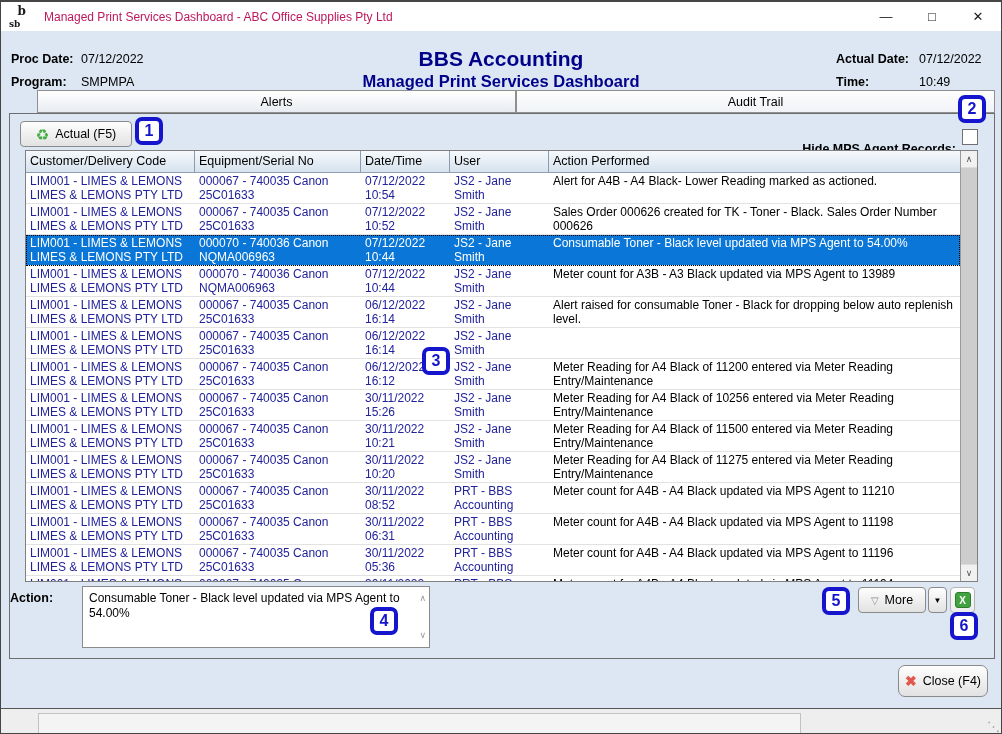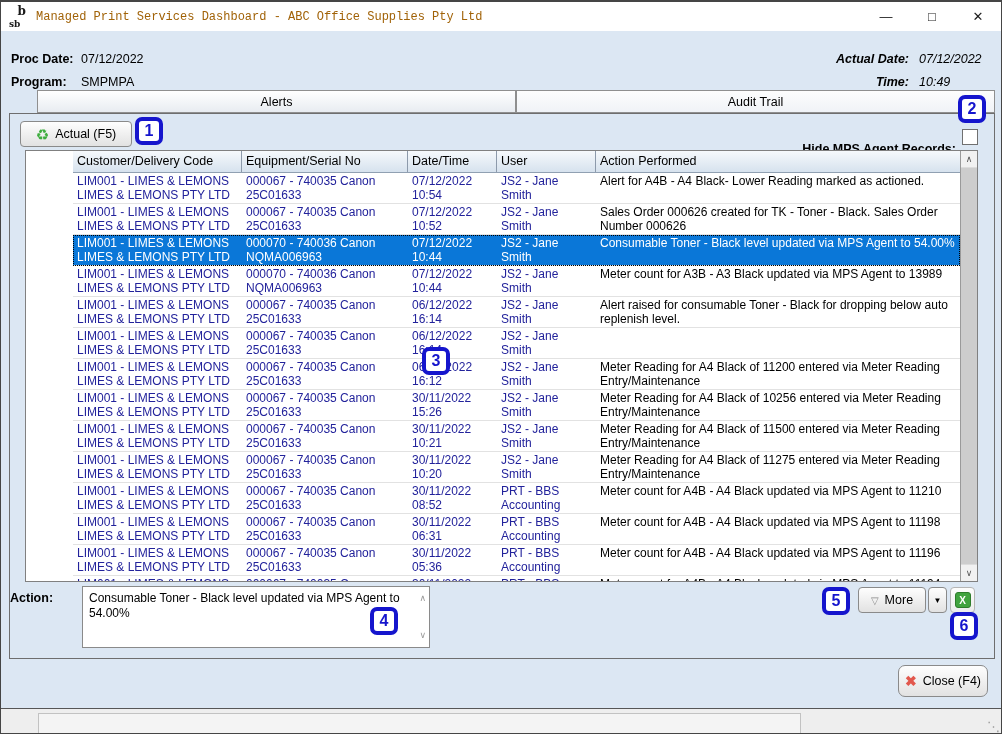--- a/index.html
+++ b/index.html
@@ -8,36 +8,36 @@
     position:relative; width:1002px; height:734px; background:#dce7f3;
     border:1px solid #454545; overflow:hidden;
   }
   
   .titlebar { position:absolute; left:0; top:0; width:100%; height:30px; background:#ffffff;
     display:flex; align-items:center; border-top:1px solid #454545; }
   .app-icon { position:relative; width:18px; height:18px; margin-left:8px;
     font-family:"DejaVu Serif", serif; font-weight:bold; color:#1a1a1a; }
   .app-icon .l1 { position:absolute; top:-4px; right:1px; font-size:12px; }
   .app-icon .l2 { position:absolute; bottom:-3px; left:0; font-size:9px; }
-  .title-text { margin-left:9px; font-size:12px; color:#a16207;font-family:Liberation Mono, monospace; }
+  .title-text { margin-left:17px; font-size:12px; color:#be185d; }
   .win-controls { margin-left:auto; display:flex; height:100%; }
   .win-btn { width:46px; height:100%; display:flex; align-items:center; justify-content:center;
     font-size:13px; color:#1a1a1a; }
   
   .header-band { position:absolute; left:0; top:44px; width:100%; height:59px; }
   .hleft { position:absolute; left:10px; top:7px; font-size:12.5px; }
   .hrow { display:flex; margin-bottom:9px; }
   .hrow .lbl { font-weight:bold; width:70px; }
   .hrow .val { }
   .hcenter { position:absolute; left:50%; transform:translateX(-50%); top:2px; text-align:center;
     color:#00008b; white-space:nowrap; }
   .hcenter .t1 { font-size:21px; font-weight:bold; }
   .hcenter .t2 { font-size:16.5px; font-weight:bold; margin-top:1px; }
   .hright { position:absolute; right:10px; top:7px; font-size:12.5px; }
-  .hrow2 { display:flex; justify-content:flex-end; margin-bottom:9px;font-style:italic; }
+  .hrow2 { display:flex; justify-content:space-between; margin-bottom:9px; }
   .hrow2 .lbl { font-weight:bold; }
   .hrow2 .val { width:72px; text-align:left; margin-left:10px; }
   
   .tabstrip { position:absolute; left:8px; top:89px; width:986px; height:23px; display:flex;padding-left:28px; }
   .tab { flex:1; border:1px solid #8f8f8f; background:linear-gradient(#ffffff,#e8ecf1);
     display:flex; align-items:center; justify-content:center; font-size:12.5px; color:#000; }
   .tab.active { background:linear-gradient(#fdfdfd,#f0f3f7); }
   
   .content-box { position:absolute; left:8px; top:112px; width:986px; height:546px;
     border:1px solid #6e6e6e; background:#dce7f3; }
@@ -45,21 +45,21 @@
     background:linear-gradient(#fefefe 0%, #ededed 60%, #e2e2e2 100%);
     display:flex; align-items:center; justify-content:center; gap:6px;
     font-size:12.5px; color:#000; }
   .refresh-btn { position:absolute; left:10px; top:7px; width:112px; height:26px; }
   .refresh-icon { color:#3fae3f; font-size:15px; line-height:15px; }
   .hide-mps-label { position:absolute; right:38px; top:28px; font-size:12.5px; font-weight:bold; }
   .checkbox { position:absolute; right:16px; top:15px; width:16px; height:16px;
     background:#fff; border:1px solid #707070; }
   
   .grid { position:absolute; left:15px; top:36px; width:953px; height:432px;
-    border:1px solid #808080; background:#fff; display:flex;padding-left:47px; }
+    border:1px solid #808080; background:#fff; display:flex; }
   .grid-main { flex:1; display:flex; flex-direction:column; overflow:hidden; }
   .thead { display:flex; height:22px; background:linear-gradient(#f6f9fc,#d6e2ee);
     border-bottom:1px solid #90a0b2; flex:none; }
   .th { padding:3px 4px; font-size:12.5px; color:#000; border-right:1px solid #8d9aab;
     overflow:hidden; white-space:nowrap; }
   .tbody { flex:1; overflow:hidden; }
   .row { display:flex; height:31px; overflow:hidden; border-bottom:1px solid #e2e2e2;
     background:#fff; }
   .cell { padding:1px 4px; font-size:12px; line-height:14px; overflow:hidden; }
   .c1 { width:169px; } .c2 { width:166px; } .c3 { width:89px; } .c4 { width:99px; } .c5 { flex:1; }
@@ -134,20 +134,24 @@
     <div class="hleft">
       <div class="hrow">
         <span class="lbl">Proc Date:</span>
         <span class="val">07/12/2022</span>
       </div>
       <div class="hrow">
         <span class="lbl">Program:</span>
         <span class="val">SMPMPA</span>
       </div>
     </div>
+    <div class="hcenter">
+      <div class="t1">BBS Accounting</div>
+      <div class="t2">Managed Print Services Dashboard</div>
+    </div>
     <div class="hright">
       <div class="hrow2">
         <span class="lbl">Actual Date:</span>
         <span class="val">07/12/2022</span>
       </div>
       <div class="hrow2">
         <span class="lbl">Time:</span>
         <span class="val">10:49</span>
       </div>
     </div>

